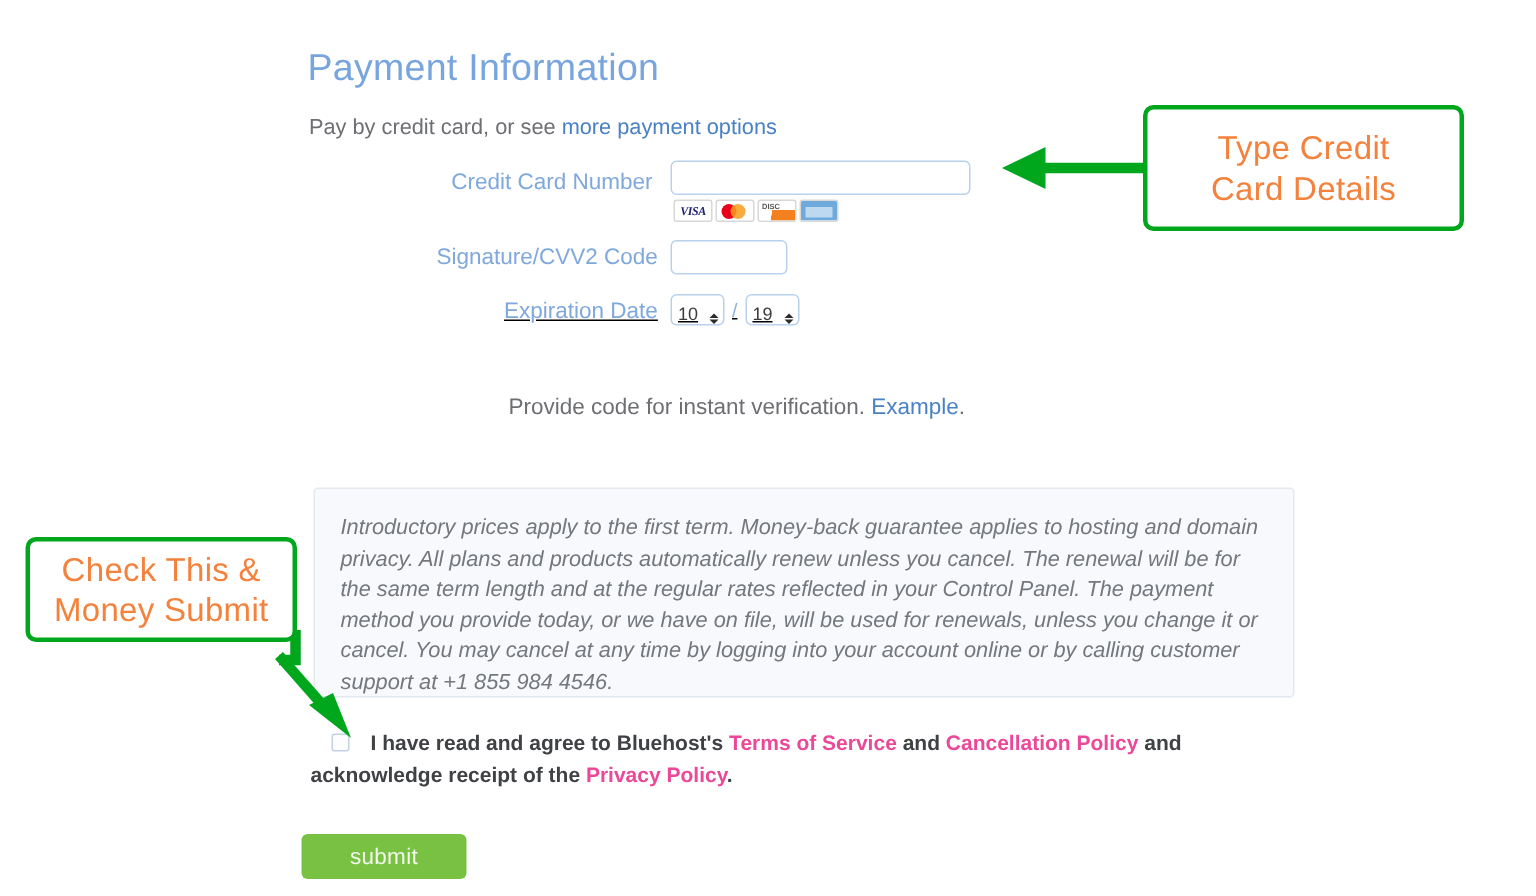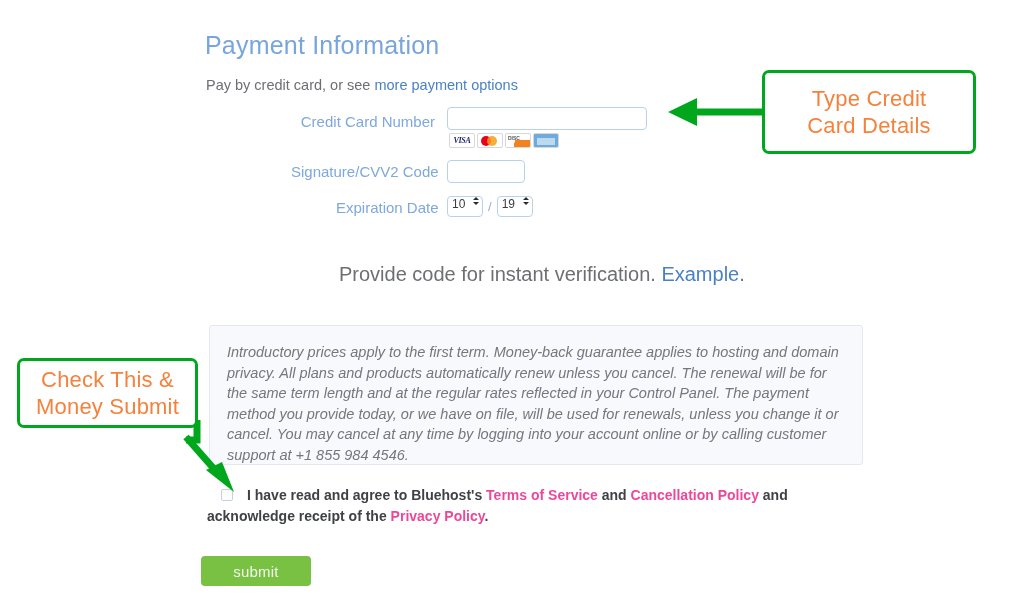--- a/index.html
+++ b/index.html
@@ -154,37 +154,37 @@
     left: 3px; top: 4px;
     width: 18px; height: 7px;
     background: #ffffff;
     opacity: .55;
   }
 
   #row-cvv { left: 291px; top: 160px; }
   #row-cvv .field-label { width: 144px; }
   #cvv-input { width: 78px; height: 23px; margin-left: 12px; }
 
-  #row-exp { left: 336px; top: 196px; }
+  #row-exp { left: 336px; top: 196px; text-decoration: underline; }
   #row-exp .field-label { width: 99px; }
 
   .exp-group {
     display: flex;
     align-items: center;
     margin-left: 12px;
   }
   .spinner {
     box-sizing: border-box;
     border: 1px solid #b9d2ec;
     border-radius: 4px;
     background: #ffffff;
     height: 21px;
     min-width: 36px;
     display: flex;
-    align-items: flex-start;
+    align-items: flex-end;
     justify-content: space-between;
     padding: 0 3px 0 4px;
     font-size: 12px;
     color: #3c3c3c;
   }
   .spinner .arrows {
     display: flex;
     flex-direction: column;
     align-items: center;
     justify-content: center;
@@ -208,21 +208,21 @@
     font-size: 13px;
     color: #8ab0de;
     margin: 0 5px;
   }
 
   
   .verify-note {
     position: absolute;
     left: 339px;
     top: 263px;
-    font-size: 20px;
+    font-size: 15px;
     color: #6d6f73;
     white-space: nowrap;
   }
   .verify-note a {
     color: #4a81c4;
     text-decoration: none;
   }
 
   
   .terms-panel {

